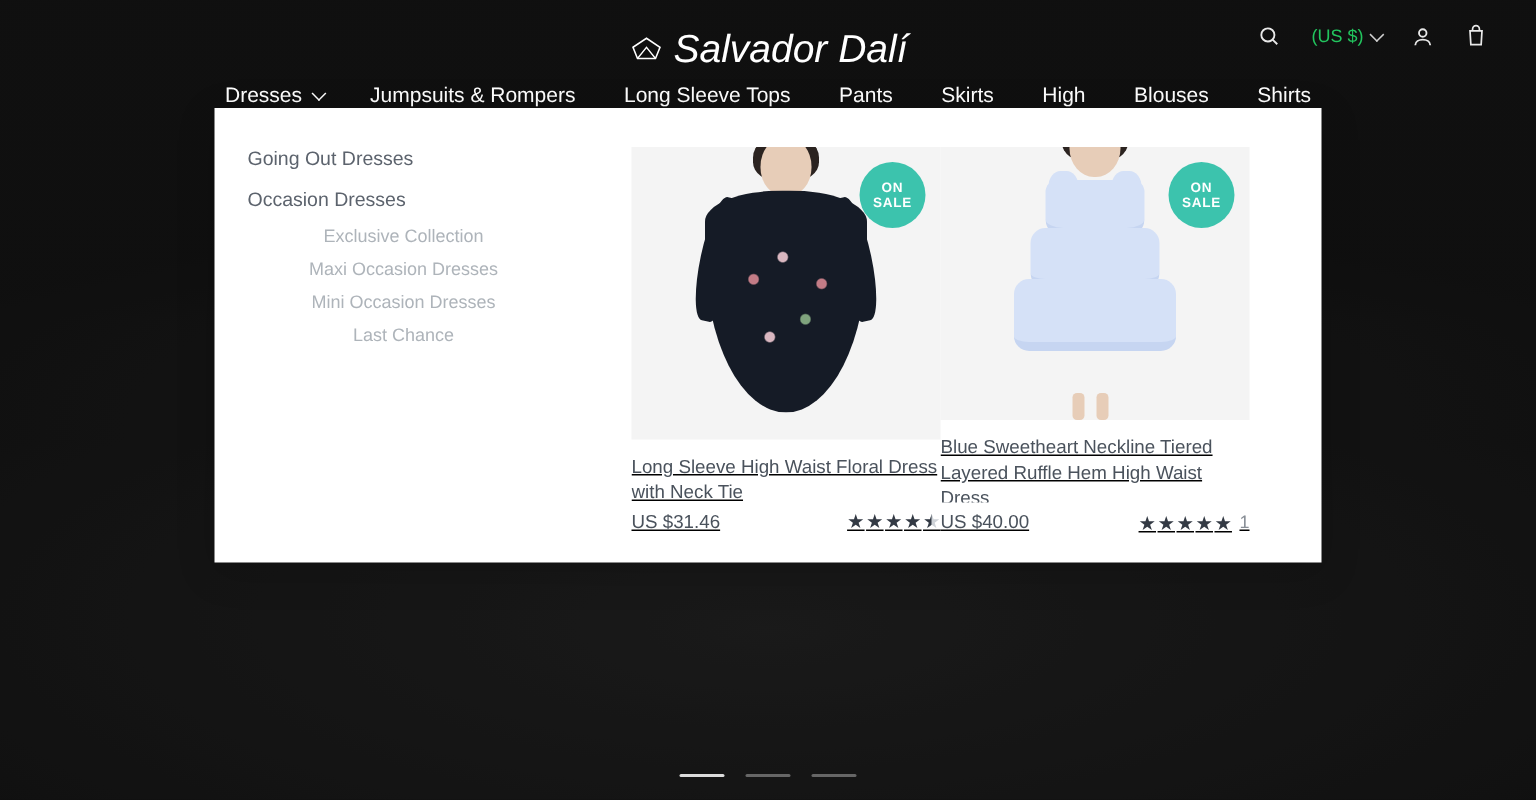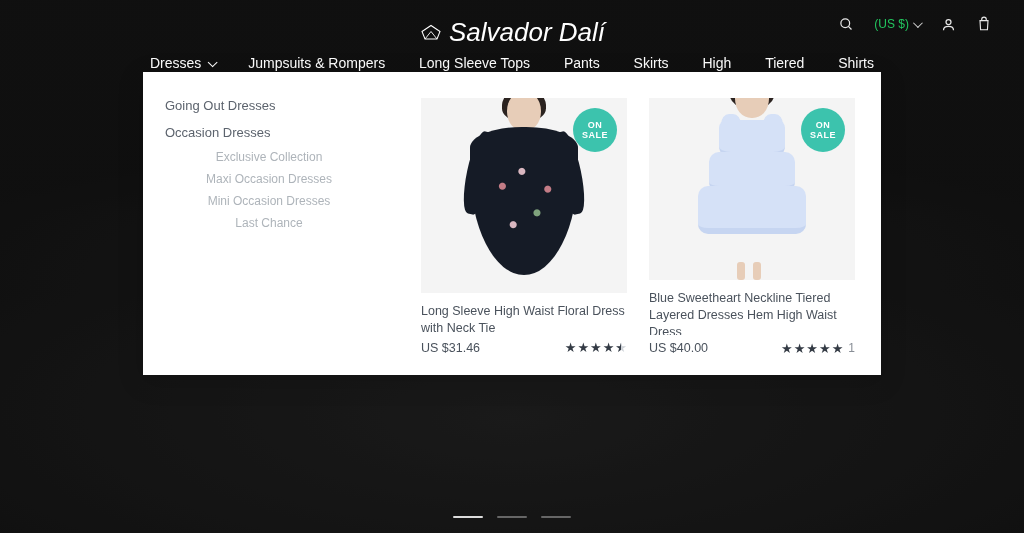--- a/index.html
+++ b/index.html
@@ -42,21 +42,21 @@
   .mega{
     position:absolute;top:72px;left:143px;width:738px;height:303px;background:var(--white);
     display:flex;padding:26px 26px 20px 22px;gap:24px;
     box-shadow:0 6px 24px rgba(0,0,0,0.18);
   }
   .mega-left{width:232px;display:flex;flex-direction:column;gap:12px;font-size:13px;}
   .mega-left .cat{color:#5c636d;cursor:pointer;}
   .mega-left .sub{color:var(--text-lt);font-size:12px;text-align:center;width:180px;margin-left:14px;}
   .mega-left .subs{display:flex;flex-direction:column;gap:8px;margin-top:-2px;}
 
-  .products{flex:1;display:flex;gap:22px;}
+  .products{flex:1;display:flex;text-decoration:underline;}
   .card{width:206px;display:flex;flex-direction:column;}
   .card .imgwrap{position:relative;width:206px;height:206px;background:#f4f4f4;overflow:hidden;}
   .badge-sale{
     position:absolute;top:10px;right:10px;width:44px;height:44px;border-radius:50%;
     background:var(--teal);color:#fff;font-size:9px;line-height:1.15;font-weight:600;
     display:flex;align-items:center;justify-content:center;text-align:center;letter-spacing:0.5px;
   }
   .card .title{margin-top:10px;font-size:12.5px;color:#4a525c;line-height:1.35;min-height:32px;overflow:hidden;}
   .card .meta{margin-top:6px;display:flex;align-items:flex-start;justify-content:space-between;}
   .card .price{font-size:12.5px;color:#4a525c;}
@@ -148,21 +148,21 @@
 <nav class="nav">
   <span class="navitem active">
     <span>Dresses</span>
     <span class="mini-chev"></span>
   </span>
   <span class="navitem">Jumpsuits &amp; Rompers</span>
   <span class="navitem">Long Sleeve Tops</span>
   <span class="navitem">Pants</span>
   <span class="navitem">Skirts</span>
   <span class="navitem">High</span>
-  <span class="navitem">Tiered</span>
+  <span class="navitem">Blouses</span>
   <span class="navitem">Shirts</span>
 </nav>
 
 <div class="mega">
   <div class="mega-left">
     <a class="cat">Going Out Dresses</a>
     <a class="cat">Occasion Dresses</a>
     <div class="subs">
       <a class="sub">Exclusive Collection</a>
       <a class="sub">Maxi Occasion Dresses</a>
@@ -215,21 +215,21 @@
           <div class="legs">
               <span></span>
               <span></span>
             </div>
         </div>
         <div class="badge-sale">
             <span style="white-space:pre;">ON
 SALE</span>
           </div>
       </div>
-      <div class="title">Blue Sweetheart Neckline Tiered Layered Dresses Hem High Waist Dress</div>
+      <div class="title">Blue Sweetheart Neckline Tiered Layered Ruffle Hem High Waist Dress</div>
       <div class="meta">
         <span class="price">US $40.00</span>
         <span class="stars">
           <span class="star">★</span>
           <span class="star">★</span>
           <span class="star">★</span>
           <span class="star">★</span>
           <span class="star">★</span>
           <span class="revcount">1</span>
         </span>

